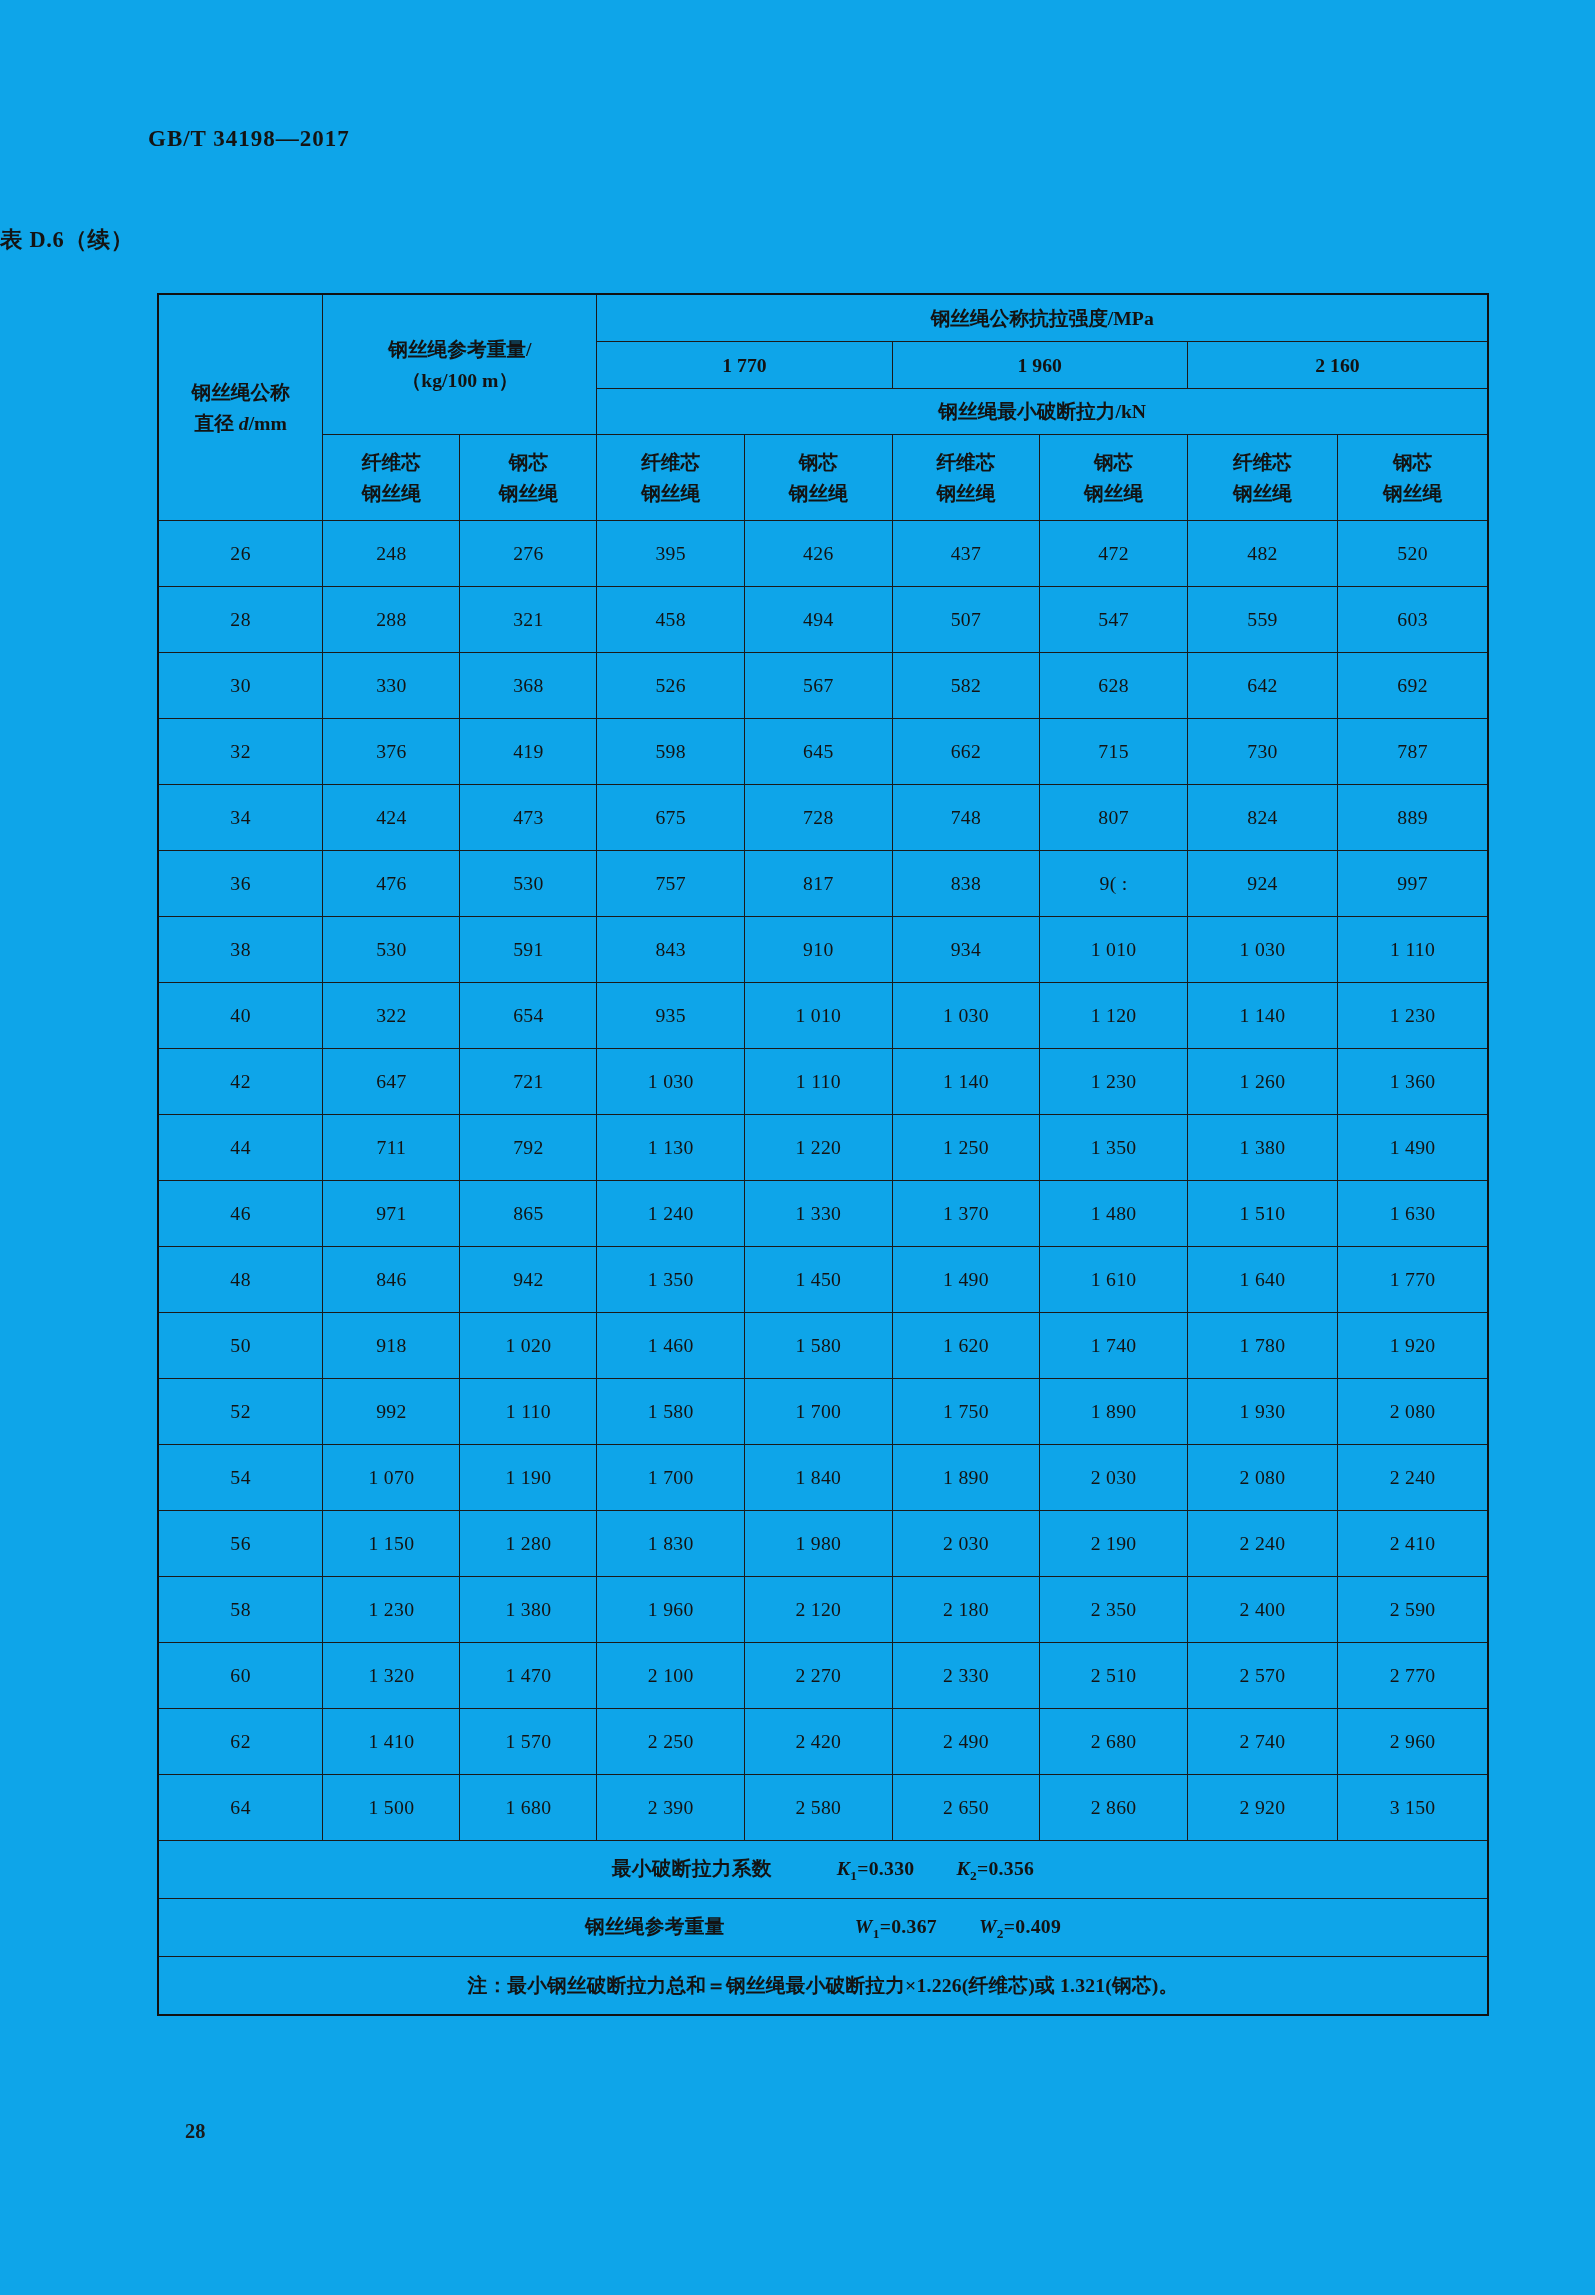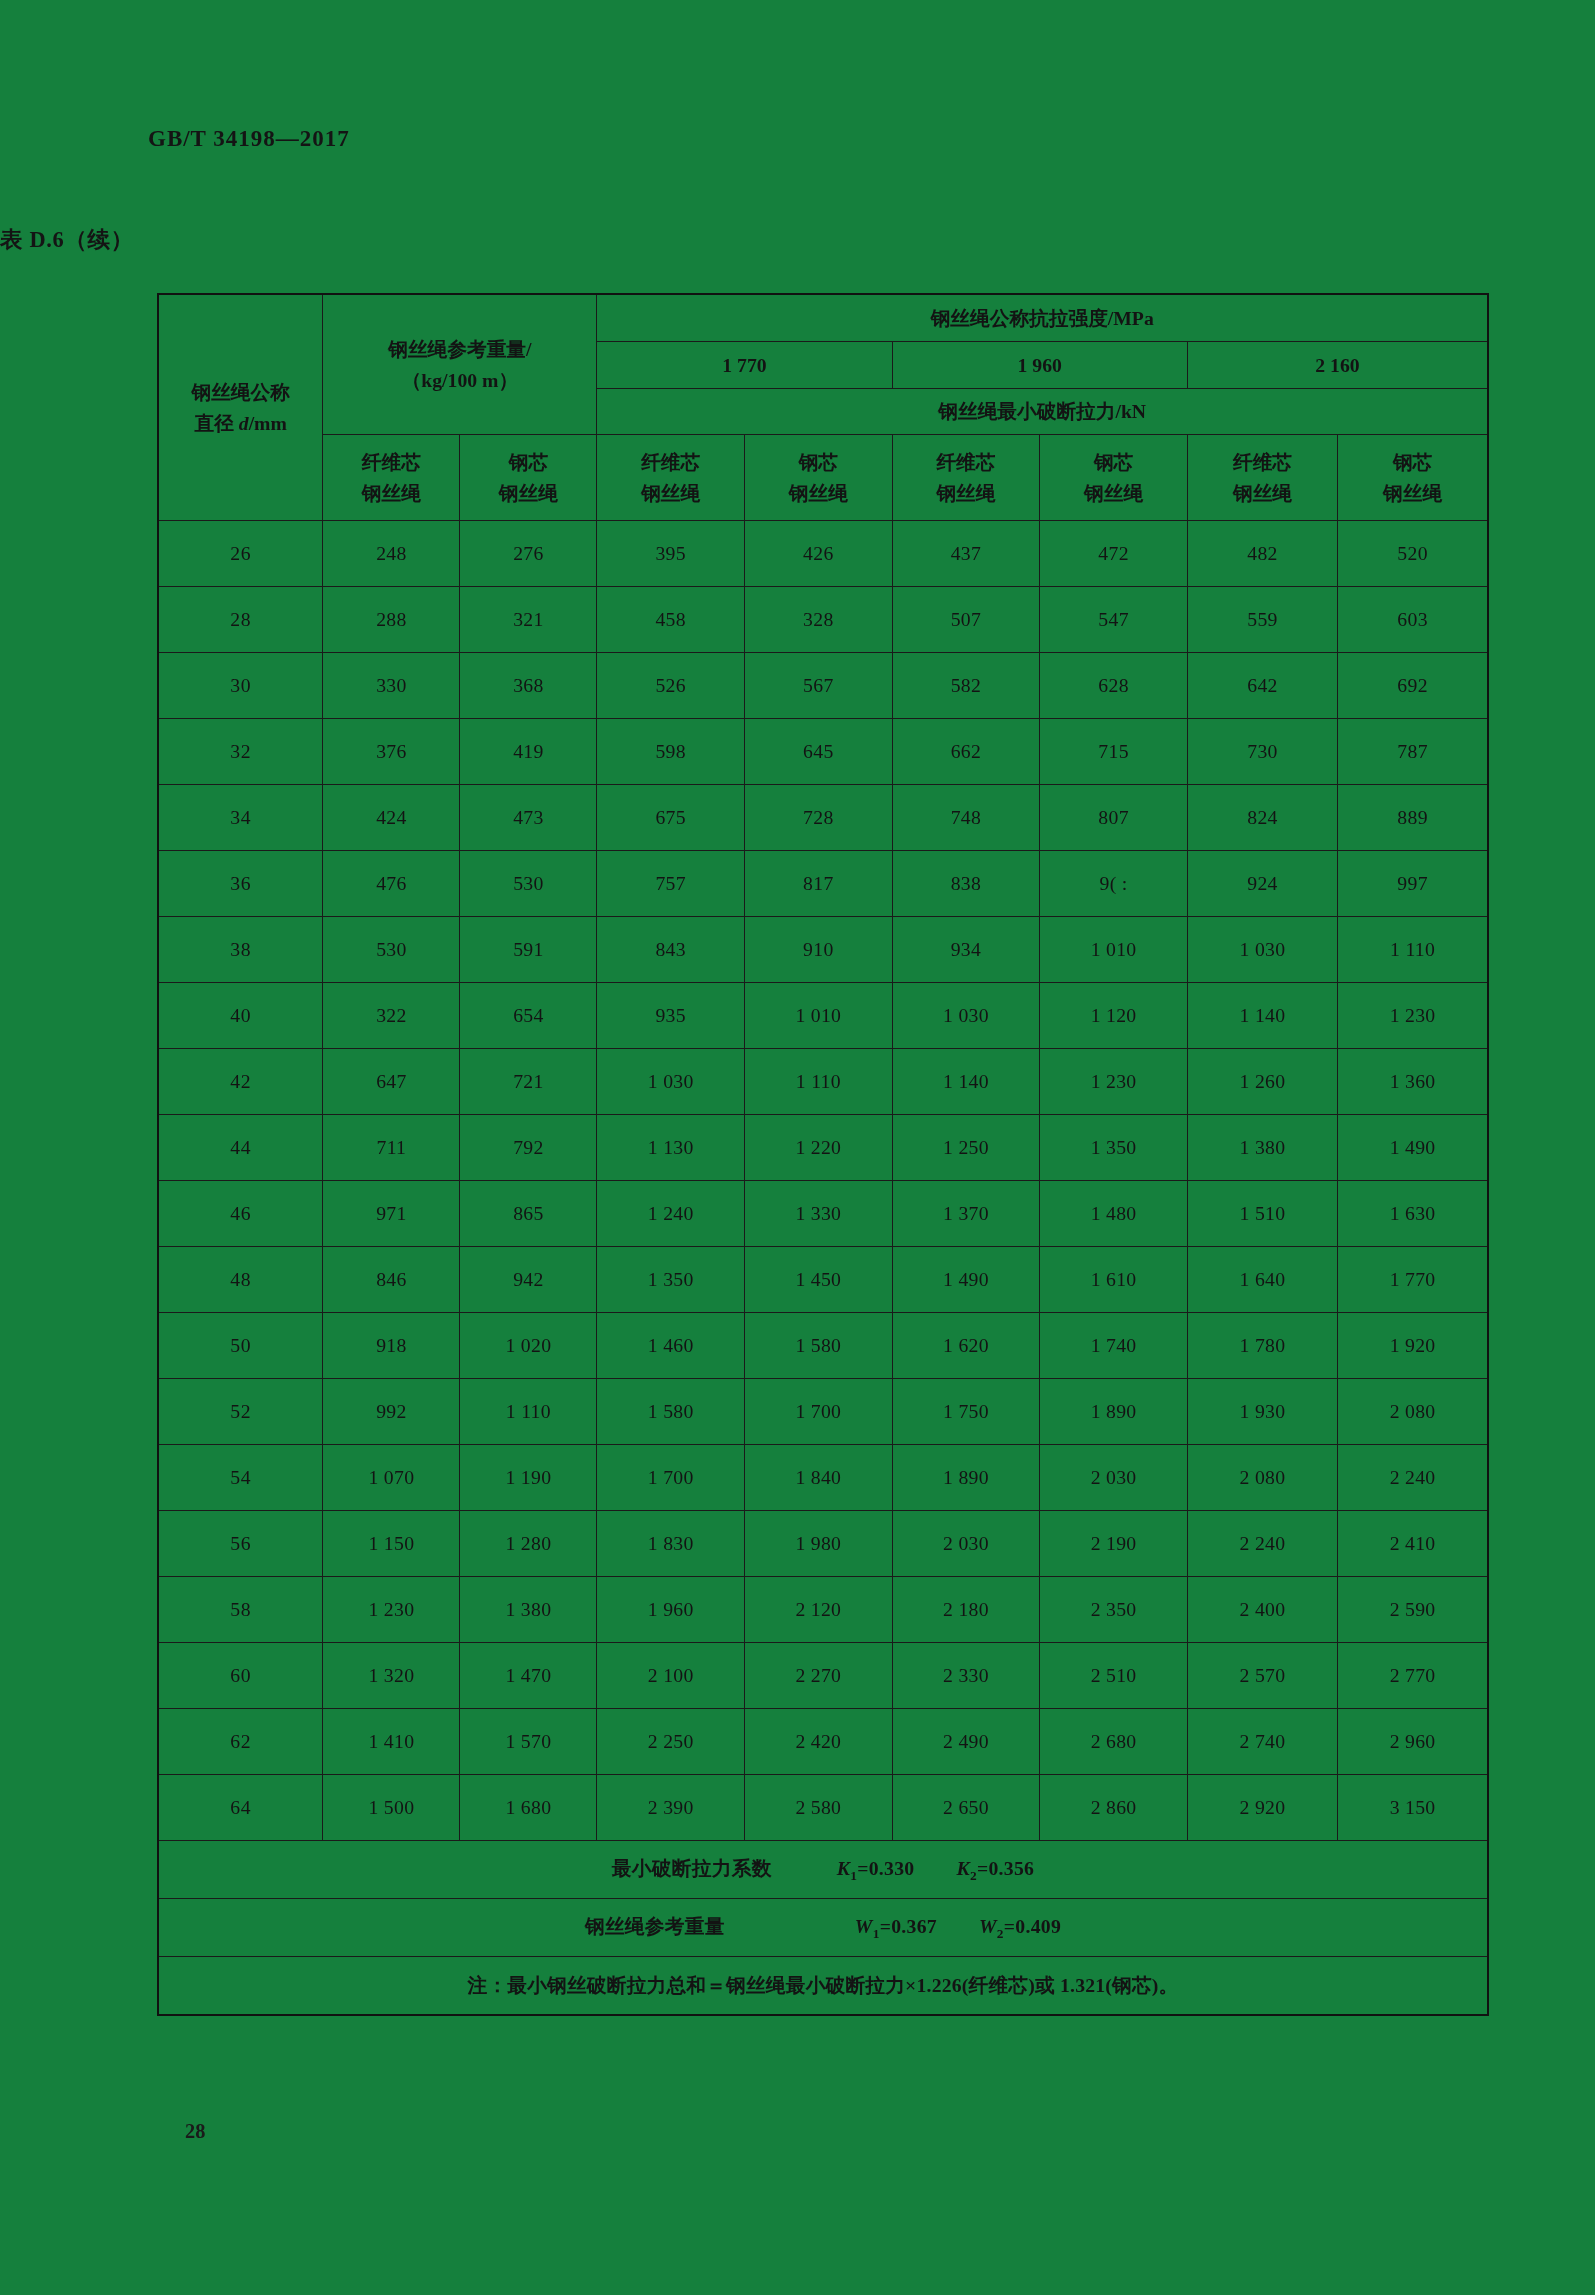--- a/index.html
+++ b/index.html
@@ -12,21 +12,21 @@
     height: 2295px;
     position: relative;
     font-family: "Liberation Serif", "DejaVu Serif", serif;
     color: #111111;
     overflow: hidden;
   }
 
   .page {
     position: absolute;
     inset: 0;
-    background: #15803d;
+    background: #0ea5e9;
     text-decoration: underline;
   }
 
   
   .doc-header {
     position: absolute;
     left: 148px;
     top: 126px;
     font-family: "Liberation Serif", "DejaVu Serif", serif;
     font-weight: bold;
@@ -223,21 +223,21 @@
             <td class="numeric">437</td>
             <td class="numeric">472</td>
             <td class="numeric">482</td>
             <td class="numeric">520</td>
           </tr>
           <tr>
             <td class="numeric diam-col">28</td>
             <td class="numeric">288</td>
             <td class="numeric">321</td>
             <td class="numeric">458</td>
-            <td class="numeric">328</td>
+            <td class="numeric">494</td>
             <td class="numeric">507</td>
             <td class="numeric">547</td>
             <td class="numeric">559</td>
             <td class="numeric">603</td>
           </tr>
           <tr>
             <td class="numeric diam-col">30</td>
             <td class="numeric">330</td>
             <td class="numeric">368</td>
             <td class="numeric">526</td>

